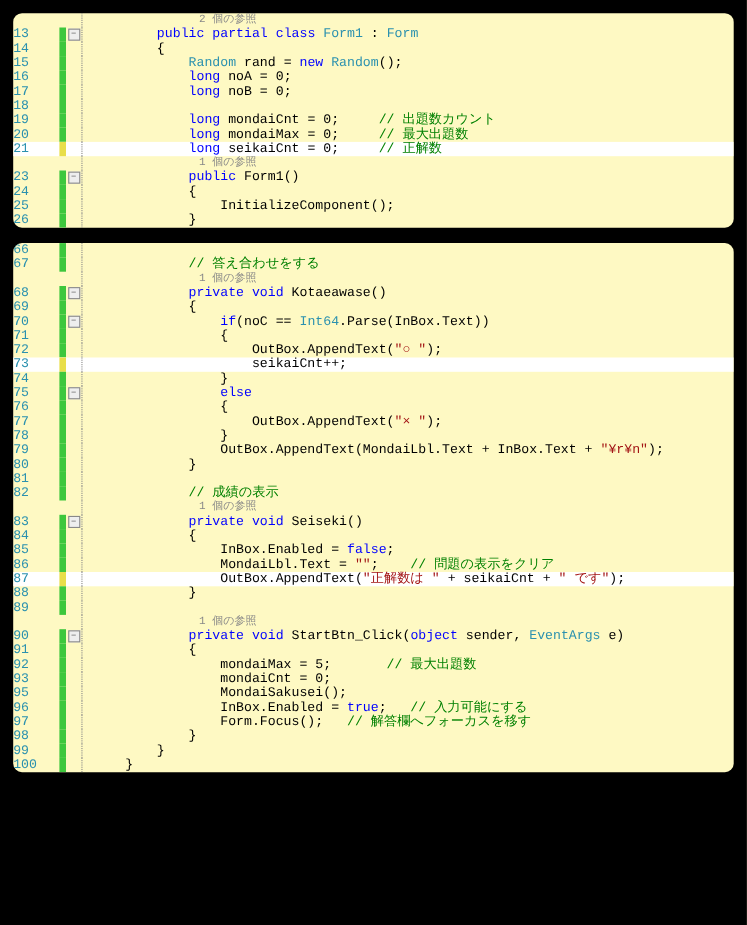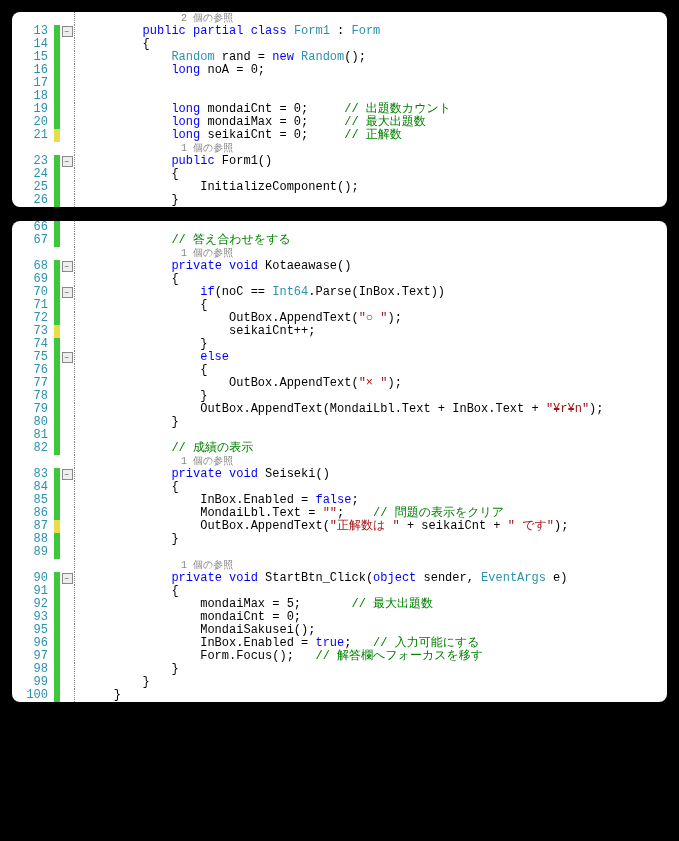--- a/index.html
+++ b/index.html
@@ -5,42 +5,41 @@
   body {
     margin: 0;
     padding: 12px;
     background: #000;
     font-family: Consolas, 'Courier New', monospace;
     font-size: 12px;
     width: 679px;
     box-sizing: border-box;
   }
   .editor-panel {
-    background: #ffffff;
+    background: #fef9c3;
     border-radius: 8px;
     margin-bottom: 14px;
     overflow: hidden;
     position: relative;
   }
   .code-container {
     display: flex;
     flex-direction: column;
   }
   .code-line {
     display: flex;
     align-items: stretch;
     height: 13px;
     line-height: 13px;
   }
   .code-line.highlighted {
     background: #fff;
   }
   .line-number {
     width: 36px;
-    text-align: right;
     padding-right: 6px;
     color: #2b91af;
     flex-shrink: 0;
   }
   .change-bar {
     width: 6px;
     flex-shrink: 0;
   }
   .change-green { background: #3dc73d; }
   .change-yellow { background: #e8de4a; }
@@ -127,20 +126,21 @@
           <div class="change-bar change-green"></div>
           <div class="fold-gutter"></div>
           <div class="outline-gutter"></div>
           <div class="code-content"><span>            </span><span class="tok-kw">long</span><span> noA = 0;</span></div>
         </div>
         <div class="code-line">
           <div class="line-number">17</div>
           <div class="change-bar change-green"></div>
           <div class="fold-gutter"></div>
           <div class="outline-gutter"></div>
+          <div class="code-content"><span>            </span><span class="tok-kw">long</span><span> noB = 0;</span></div>
         </div>
         <div class="code-line">
           <div class="line-number">18</div>
           <div class="change-bar change-green"></div>
           <div class="fold-gutter"></div>
           <div class="outline-gutter"></div>
         </div>
         <div class="code-line">
           <div class="line-number">19</div>
           <div class="change-bar change-green"></div>

